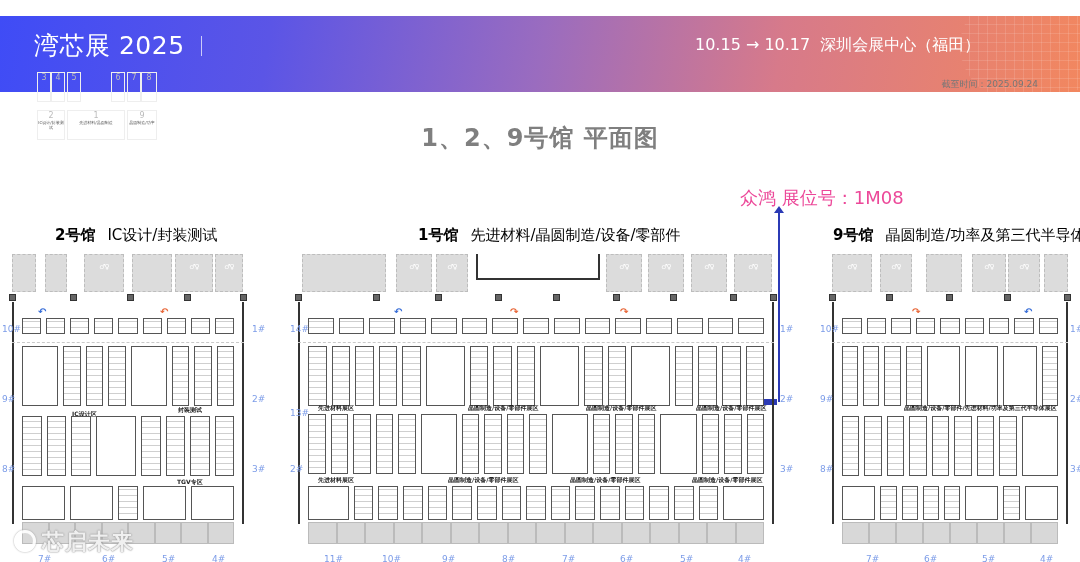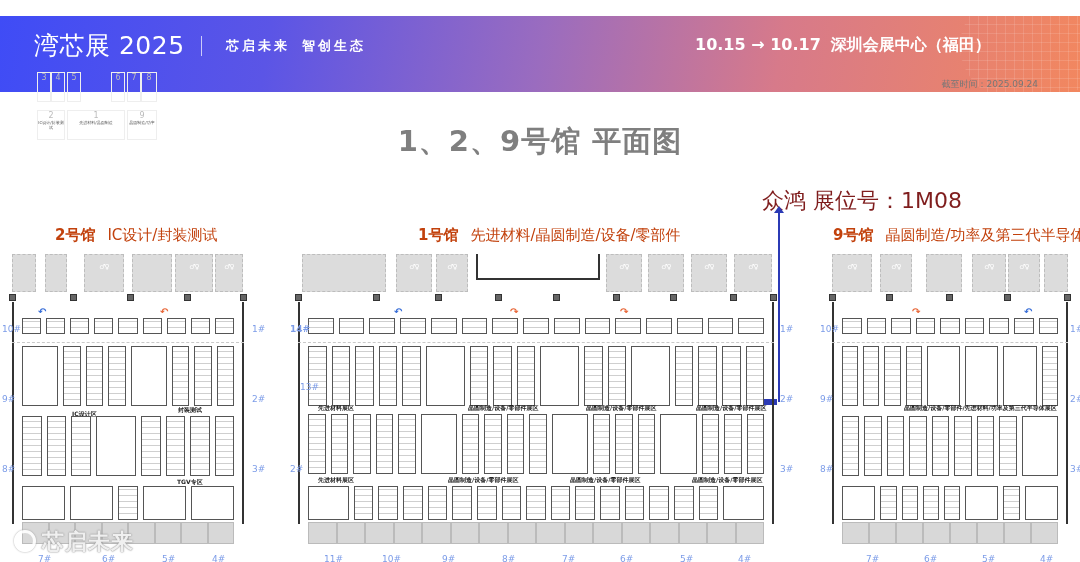--- a/index.html
+++ b/index.html
@@ -17,40 +17,40 @@
     position: absolute; right: -20px; top: -30px; width: 140px; height: 120px; border-radius: 50%;
     background:
       repeating-linear-gradient(0deg, rgba(255,255,255,0.18) 0 1px, transparent 1px 9px),
       repeating-linear-gradient(90deg, rgba(255,255,255,0.18) 0 1px, transparent 1px 9px);
     opacity: 0.7;
   }
   .brand { position: absolute; left: 34px; top: 13px; font-size: 25px; color: #fff; font-weight: 400; letter-spacing: 0.5px; }
   .brand-sep { position: absolute; left: 201px; top: 20px; width: 1px; height: 20px; background: rgba(255,255,255,0.7); }
   .slogan { position: absolute; left: 226px; top: 21px; font-size: 13px; color: #fff; font-weight: bold; letter-spacing: 3px; }
   .slogan span + span { margin-left: 12px; }
-  .event-info { position: absolute; left: 695px; top: 19px; font-size: 16px; color: #fff; font-weight: bold; }
+  .event-info { position: absolute; left: 695px; top: 19px; font-size: 16px; color: #fff; }
   .event-info .venue { margin-left: 10px; }
 
   
   .mini-map { position: absolute; left: 37px; top: 72px; width: 122px; height: 70px; }
   .mini-map .cell { position: absolute; border: 1px solid #eee; font-size: 6px; color: #bbb; text-align: center; }
   .mini-map .cell .n { font-size: 8px; display: block; }
   .mini-map .cell .t { font-size: 4px; color: #555; display: block; }
 
   .date-stamp { position: absolute; right: 42px; top: 78px; font-size: 9px; color: #777; }
 
-  .page-title { position: absolute; left: 0; width: 1080px; top: 122px; text-align: center; font-size: 29px; font-weight: bold; color: #7f7f7f; letter-spacing: 1px; }
-
-  .callout { position: absolute; left: 762px; top: 186px; font-size: 22px; color: #7f1d1d; }
+  .page-title { position: absolute; left: 0; width: 1080px; top: 122px; text-align: center; font-size: 24px; font-weight: bold; color: #7f7f7f; letter-spacing: 1px; }
+
+  .callout { position: absolute; left: 740px; top: 186px; font-size: 18px; color: #ec4899; }
   .callout-line { position: absolute; left: 778px; top: 210px; width: 2px; height: 192px; background: #2b3ab5; }
   .callout-arrow { position: absolute; left: 774px; top: 206px; width: 0; height: 0; border-left: 5px solid transparent; border-right: 5px solid transparent; border-bottom: 7px solid #2b3ab5; }
   .booth-marker { position: absolute; left: 763px; top: 399px; width: 14px; height: 6px; background: #2b3ab5; }
 
   
-  .hall-heading { position: absolute; top: 226px; font-size: 15px; color: #c2410c; white-space: nowrap; }
+  .hall-heading { position: absolute; top: 226px; font-size: 15px; color: #000000; white-space: nowrap; }
   .hall-heading .num { font-weight: bold; }
   .hall-heading .cat { margin-left: 12px; }
 
   
   .hall { position: absolute; top: 254px; height: 300px; }
   .hall .top-block { position: absolute; top: 0; height: 38px; background: #dcdcdc; border: 1px dashed #bdbdbd; }
   .hall .wc { position: absolute; top: 8px; left: 50%; transform: translateX(-50%); font-size: 7px; color: #fff; letter-spacing: -1px; }
   .hall .frame { position: absolute; left: 0; right: 0; top: 48px; bottom: 30px; border-left: 2px solid #333; border-right: 2px solid #333; }
   .hall .pillar { position: absolute; top: 40px; width: 7px; height: 7px; border: 1px solid #333; background: #666; }
   .hall .aisle-line { position: absolute; left: 0; right: 0; height: 1px; border-top: 1px dashed #c9c9c9; }
@@ -72,23 +72,20 @@
   .watermark { position: absolute; left: 14px; top: 527px; font-size: 22px; color: rgba(255,255,255,0.85); font-weight: bold; text-shadow: 0 0 2px #999, 0 0 1px #888; letter-spacing: 1px; }
   .watermark .logo { display: inline-block; width: 22px; height: 22px; border: 3px solid rgba(255,255,255,0.9); border-radius: 50%; box-shadow: 0 0 2px #999; vertical-align: -3px; margin-right: 6px; }
 </style>
 </head>
 <body>
 
 <div class="banner">
   <div class="grid-deco"></div>
   <div class="brand">湾芯展 2025</div>
   <div class="brand-sep"></div>
-  <div class="slogan">
-    <span>芯启未来</span><span>智创生态</span>
-  </div>
   <div class="event-info">
     <span>10.15 → 10.17</span><span class="venue">深圳会展中心（福田）</span>
   </div>
 </div>
 
 <div class="mini-map">
   <div class="cell" style="left:0;top:0;width:14px;height:30px;">
       <span class="n">3</span>
     </div>
   <div class="cell" style="left:14px;top:0;width:14px;height:30px;">
@@ -355,22 +352,22 @@
       <div></div>
       <div></div>
       <div></div>
       <div></div>
       <div></div>
       <div></div>
       <div></div>
       <div></div>
       <div></div>
     </div>
-  <span class="door-label" style="left:-8px;top:70px;font-weight:bold;">14#</span>
-  <span class="door-label" style="left:-8px;top:128px;margin-left:10px;">13#</span>
+  <span class="door-label" style="left:-8px;top:70px;">14#</span>
+  <span class="door-label" style="left:-8px;top:154px;">13#</span>
   <span class="door-label" style="left:-8px;top:210px;">2#</span>
   <span class="door-label" style="left:482px;top:70px;">1#</span>
   <span class="door-label" style="left:482px;top:140px;">2#</span>
   <span class="door-label" style="left:482px;top:210px;">3#</span>
   <span class="gate-bottom" style="left:26px;">11#</span>
   <span class="gate-bottom" style="left:84px;">10#</span>
   <span class="gate-bottom" style="left:144px;">9#</span>
   <span class="gate-bottom" style="left:204px;">8#</span>
   <span class="gate-bottom" style="left:264px;">7#</span>
   <span class="gate-bottom" style="left:322px;">6#</span>

